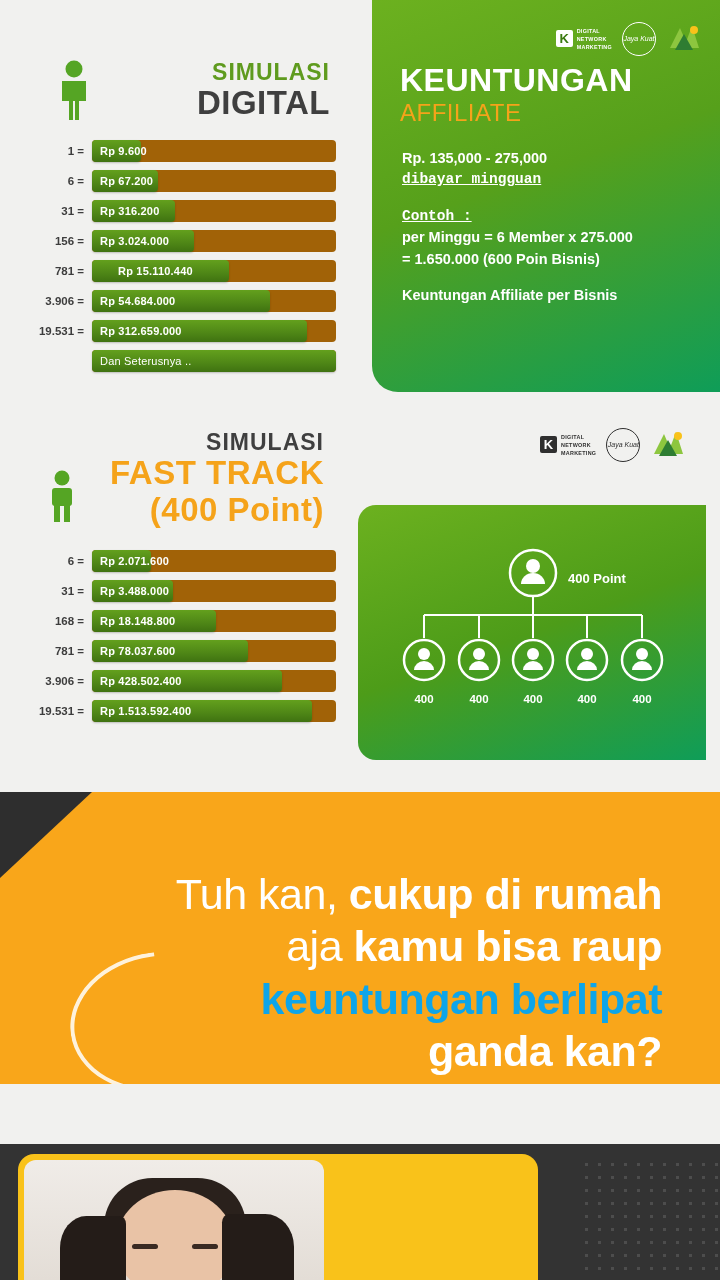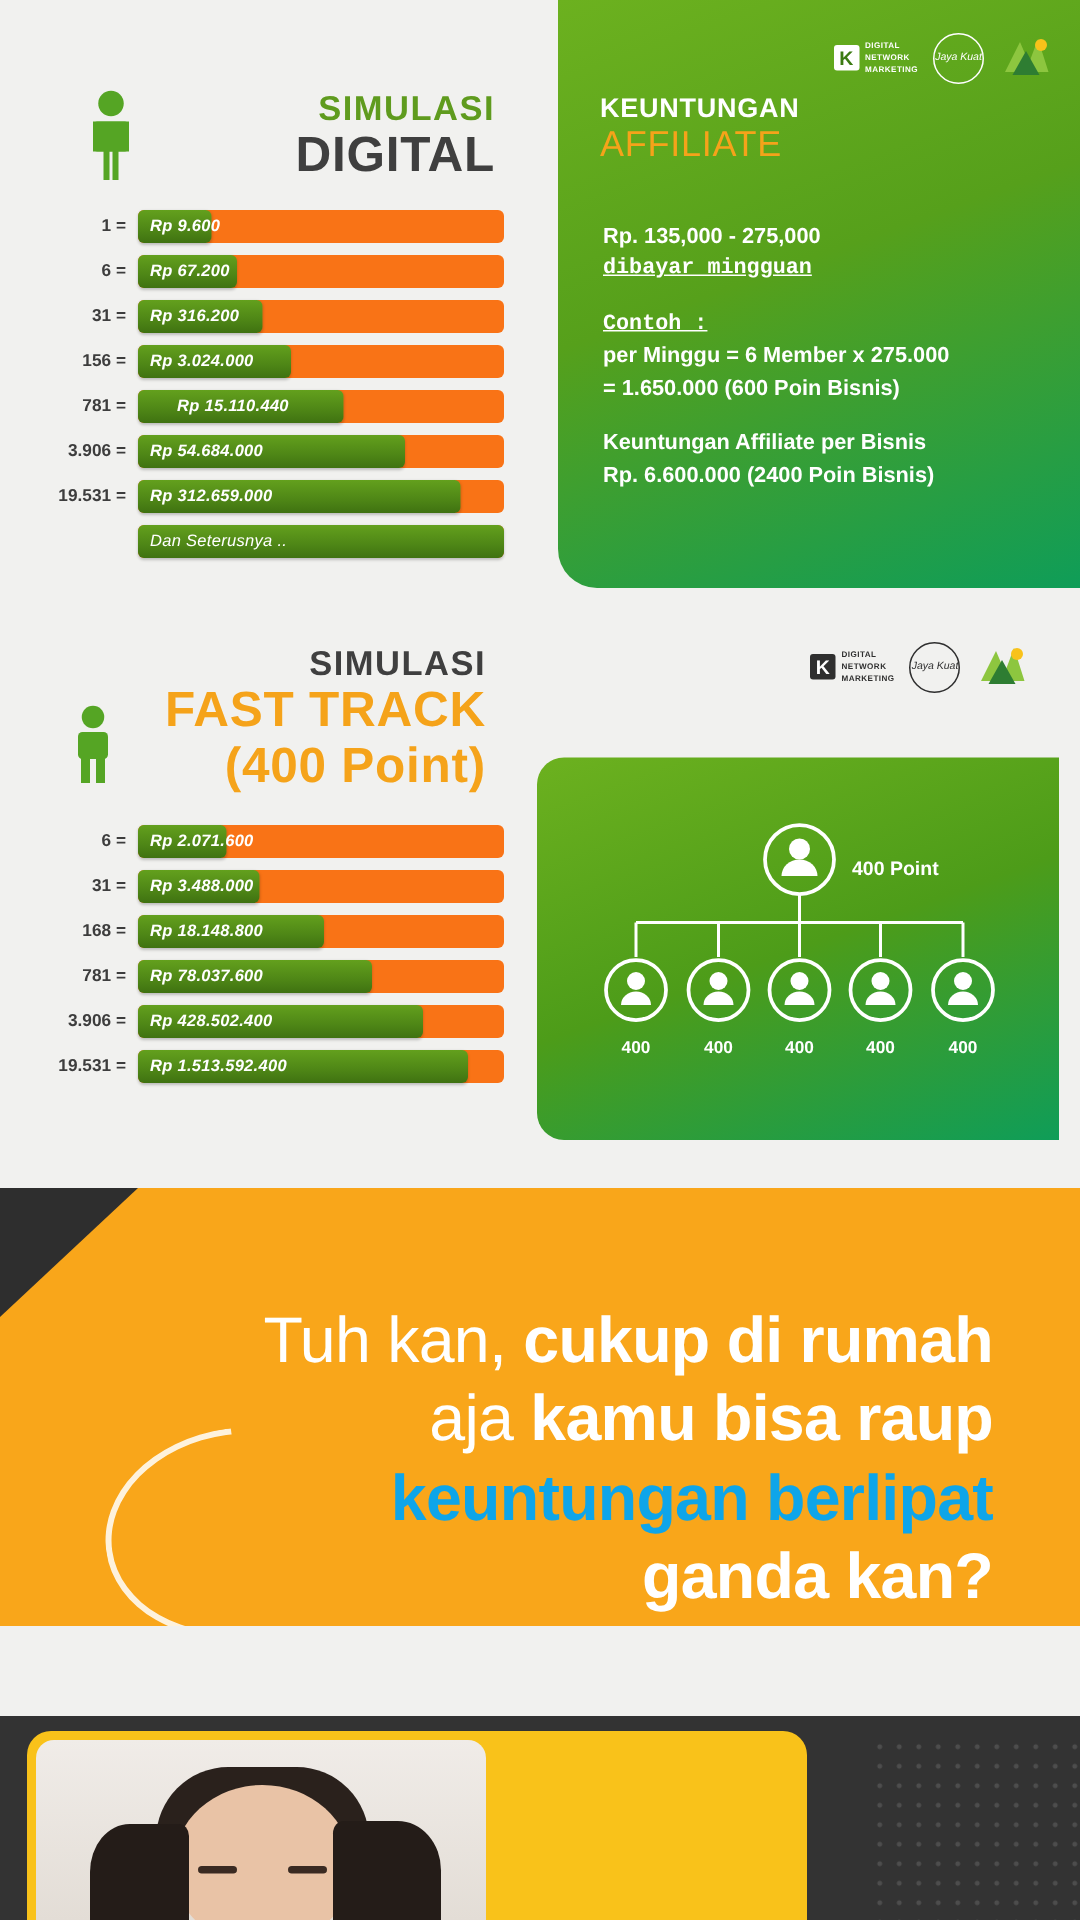--- a/index.html
+++ b/index.html
@@ -26,21 +26,21 @@
   .sim-title.orange { color: #f5a31a; }
 
   .bars { position: absolute; left: 30px; top: 136px; width: 306px; }
   .bar-row { display: flex; align-items: center; height: 30px; }
   .bar-label {
     width: 62px; text-align: right; padding-right: 8px;
     font-size: 11.5px; font-weight: bold; color: #3d3d3d;
   }
   .bar-track {
     position: relative; flex: 1; height: 22px;
-    background: #f97316; border-radius: 4px; font-style: italic;
+    background: #a16207; border-radius: 4px;
   }
   .bar-fill {
     position: absolute; left: 0; top: 0; height: 22px;
     border-radius: 4px;
     background: linear-gradient(180deg, #63a01d 0%, #4e8616 60%, #3f7211 100%);
     display: flex; align-items: center;
     box-shadow: 0 1px 2px rgba(0,0,0,0.22);
   }
   .bar-value {
     color: #ffffff; font-size: 11px; font-weight: bold;
@@ -65,21 +65,21 @@
   .logo-dnm-text { color: #fff; font-size: 5.4px; font-weight: bold; line-height: 1.5; letter-spacing: 0.3px; }
   .logo-circle {
     width: 34px; height: 34px; border-radius: 50%; border: 1.6px solid #fff;
     display: flex; align-items: center; justify-content: center;
     color: #fff; font-size: 7px; font-style: italic; text-align: center; line-height: 1.05;
   }
   .logo-bird { width: 36px; height: 34px; position: relative; }
 
   .aff-title-wrap { position: absolute; left: 28px; top: 62px; }
   .aff-kicker {
-    color: #ffffff; font-size: 18px; font-weight: bold; letter-spacing: 0.5px; line-height: 1.15; text-align: center;
+    color: #ffffff; font-size: 32px; font-weight: bold; letter-spacing: 0.5px; line-height: 1.15; text-align: center;
   }
   .aff-title {
     color: #f5a31a; font-size: 24px; font-weight: normal; letter-spacing: 0.5px; line-height: 1.15;
   }
   .aff-body { position: absolute; left: 30px; top: 148px; width: 300px; color: #ffffff; }
   .aff-line { font-size: 14.5px; line-height: 1.48; font-weight: bold; }
   .aff-line.u { text-decoration: underline; font-family: Liberation Mono, monospace; }
   .aff-gap { height: 15px; }
 
   
@@ -258,21 +258,20 @@
     </div>
     <div class="aff-body" id="aff-body">
         <div class="aff-line">Rp. 135,000 - 275,000</div>
         <div class="aff-line u">dibayar mingguan</div>
         <div class="aff-gap"></div>
         <div class="aff-line u">Contoh :</div>
         <div class="aff-line">per Minggu = 6 Member x 275.000</div>
         <div class="aff-line"> = 1.650.000 (600 Poin Bisnis)</div>
         <div class="aff-gap"></div>
         <div class="aff-line">Keuntungan Affiliate per Bisnis</div>
-        <div class="aff-line">Rp. 6.600.000  (2400 Poin Bisnis)</div>
       </div>
   </div>
 
   <div class="fast-panel">
     <div class="fast-heading">
       <div class="sim-kicker" style="color:#3f3f3f">SIMULASI</div>
       <div class="sim-title orange">FAST TRACK</div>
       <div class="sim-title orange">(400 Point)</div>
     </div>
     <div class="bars" style="top:146px" id="fast-bars">

